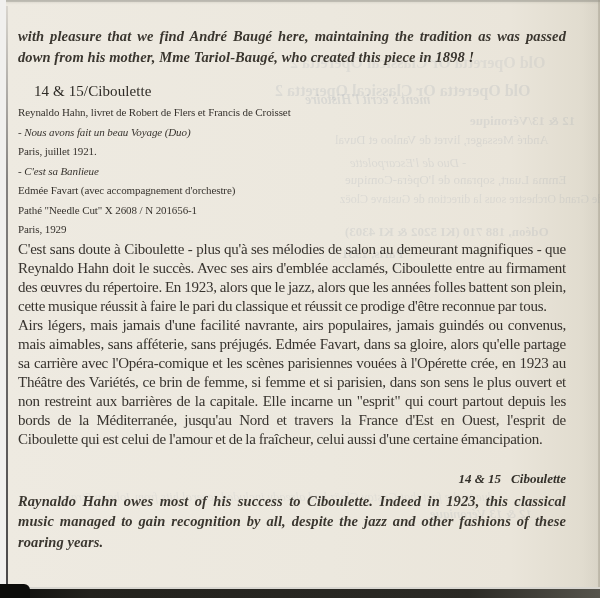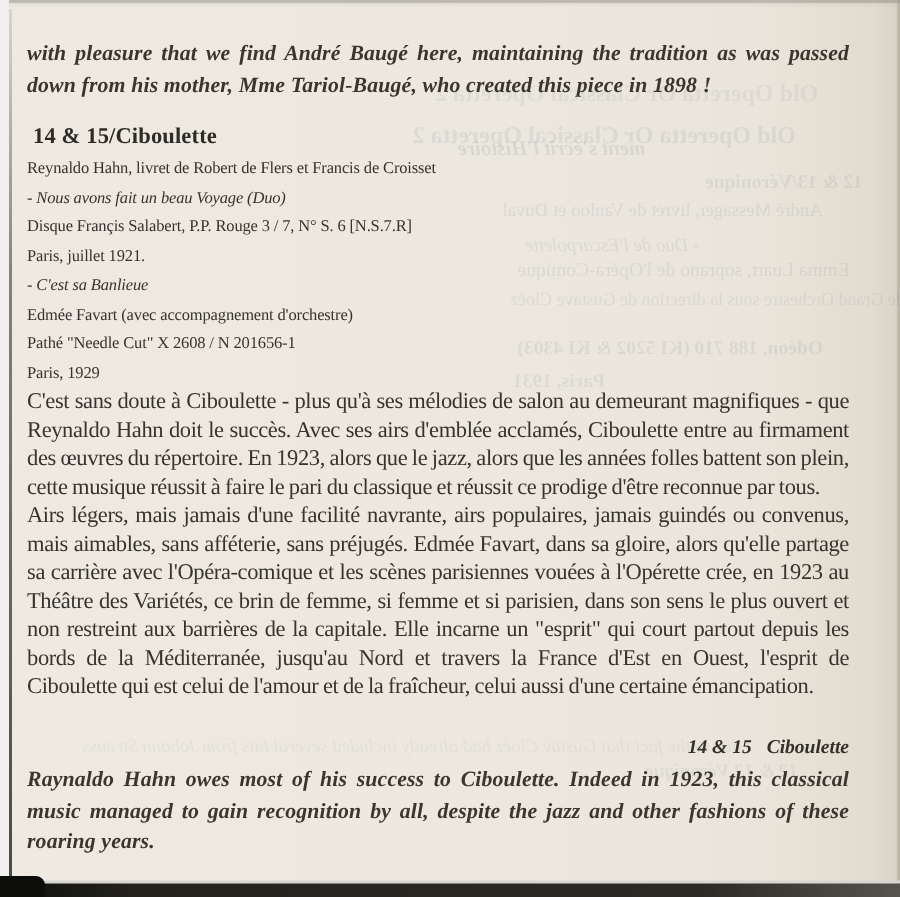--- a/index.html
+++ b/index.html
@@ -37,22 +37,22 @@
 
   
   .content{position:relative;padding:26px 34px 0 18px;}
   .intro{
     font-style:italic;font-weight:bold;
     font-size:14.5px;line-height:20.5px;
     text-align:justify;margin:0;color:#3a362f;
     letter-spacing:0.1px;
   }
   .heading-fr{
-    font-weight:bold;font-size:15px;line-height:19px;
-    margin:15px 0 2px 4px;color:#2e2b26;letter-spacing:0.1px;
+    font-weight:normal;font-size:15px;line-height:19px;
+    margin:15px 0 2px 16px;color:#2e2b26;letter-spacing:0.1px;
   }
   .credits{margin:0;padding:0;list-style:none;font-size:11px;line-height:19.5px;letter-spacing:-0.1px;}
   .credits .ital{font-style:italic;}
   .body-par{
     margin:0;font-size:15px;line-height:19px;
     text-align:justify;letter-spacing:-0.25px;word-spacing:-0.5px;
   }
   .heading-en{
     font-weight:bold;font-style:italic;
     font-size:13px;line-height:19px;margin:20px 0 3px 0;color:#33302a;text-align:right;
@@ -86,21 +86,20 @@
 
   <div class="content">
 
     <p class="intro">with pleasure that we find André Baugé here, maintaining the tradition as was passed down from his mother, Mme Tariol-Baugé, who created this piece in 1898 !</p>
 
     <div class="heading-fr">14 &amp; 15/Ciboulette</div>
 
     <ul class="credits">
       <li>Reynaldo Hahn, livret de Robert de Flers et Francis de Croisset</li>
       <li class="ital">- Nous avons fait un beau Voyage (Duo)</li>
-      <li>Disque Françis Salabert, P.P. Rouge 3 / 7, N° S. 6 [N.S.7.R]</li>
       <li>Paris, juillet 1921.</li>
       <li class="ital">- C'est sa Banlieue</li>
       <li>Edmée Favart (avec accompagnement d'orchestre)</li>
       <li>Pathé "Needle Cut" X 2608 / N 201656-1</li>
       <li>Paris, 1929</li>
     </ul>
 
     <p class="body-par">C'est sans doute à Ciboulette - plus qu'à ses mélodies de salon au demeurant magnifiques - que Reynaldo Hahn doit le succès. Avec ses airs d'emblée acclamés, Ciboulette entre au firmament des œuvres du répertoire. En 1923, alors que le jazz, alors que les années folles battent son plein, cette musique réussit à faire le pari du classique et réussit ce prodige d'être reconnue par tous.</p>
     <p class="body-par">Airs légers, mais jamais d'une facilité navrante, airs populaires, jamais guindés ou convenus, mais aimables, sans afféterie, sans préjugés. Edmée Favart, dans sa gloire, alors qu'elle partage sa carrière avec l'Opéra-comique et les scènes parisiennes vouées à l'Opérette crée, en 1923 au Théâtre des Variétés, ce brin de femme, si femme et si parisien, dans son sens le plus ouvert et non restreint aux barrières de la capitale. Elle incarne un "esprit" qui court partout depuis les bords de la Méditerranée, jusqu'au Nord et travers la France d'Est en Ouest, l'esprit de Ciboulette qui est celui de l'amour et de la fraîcheur, celui aussi d'une certaine émancipation.</p>
 

